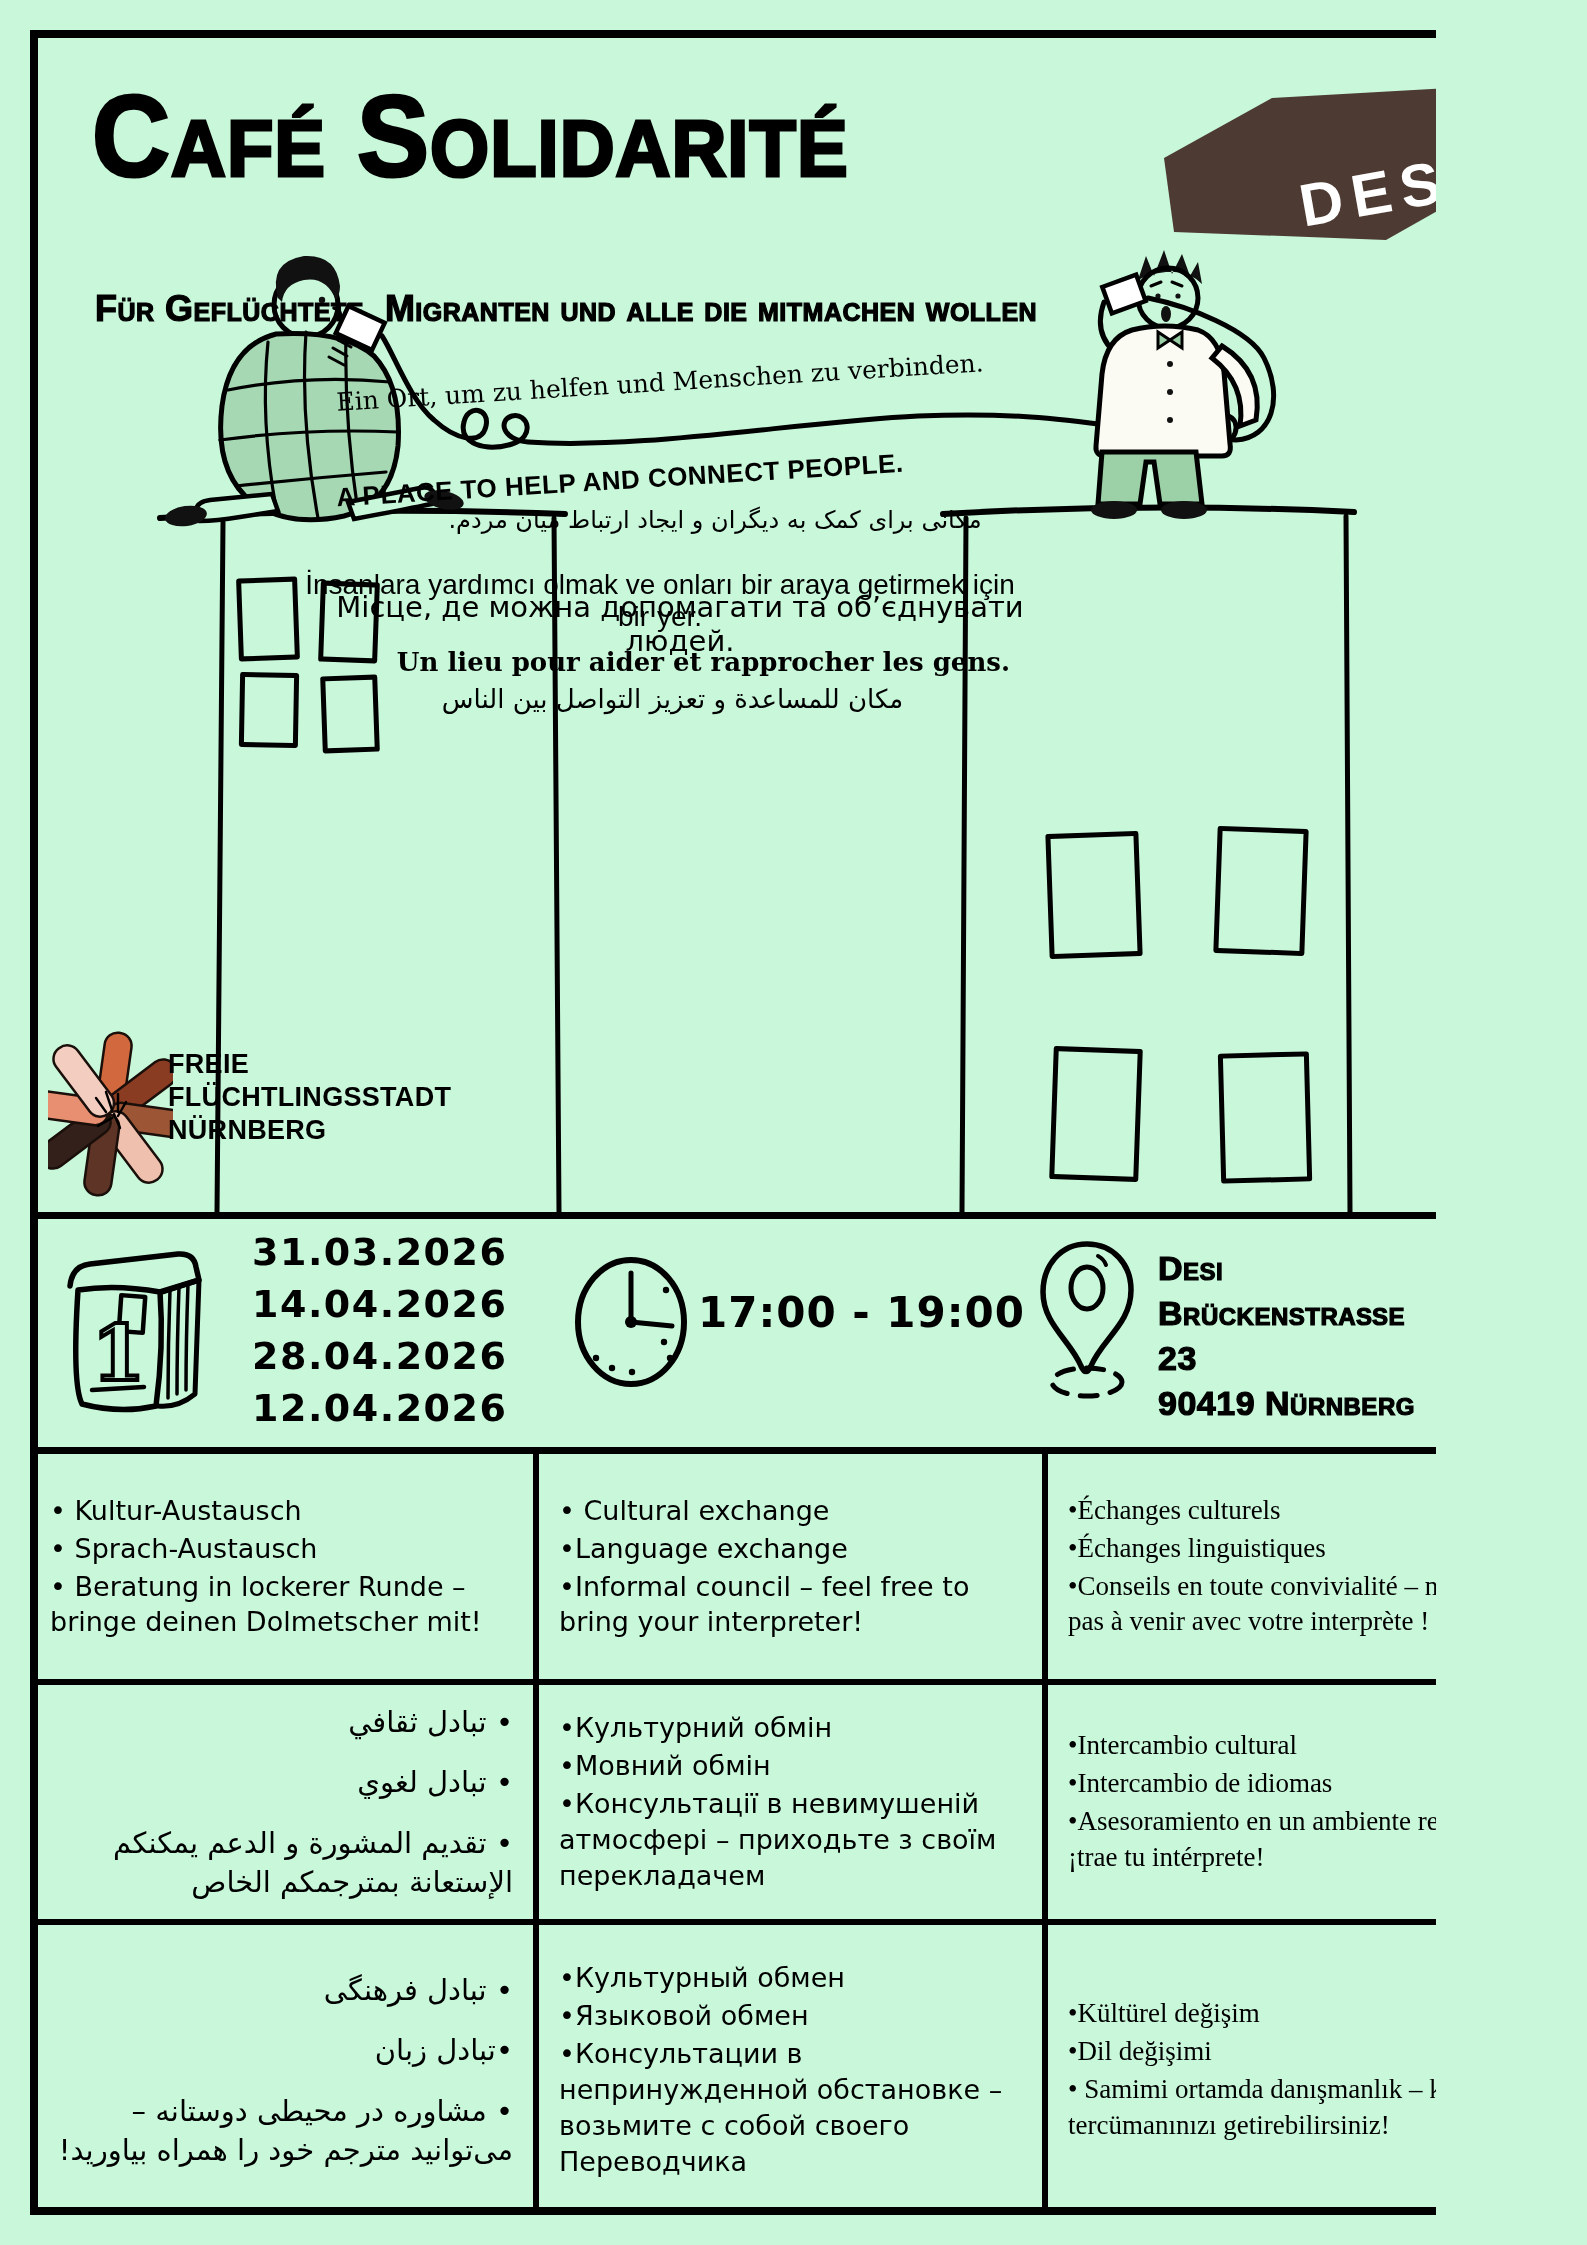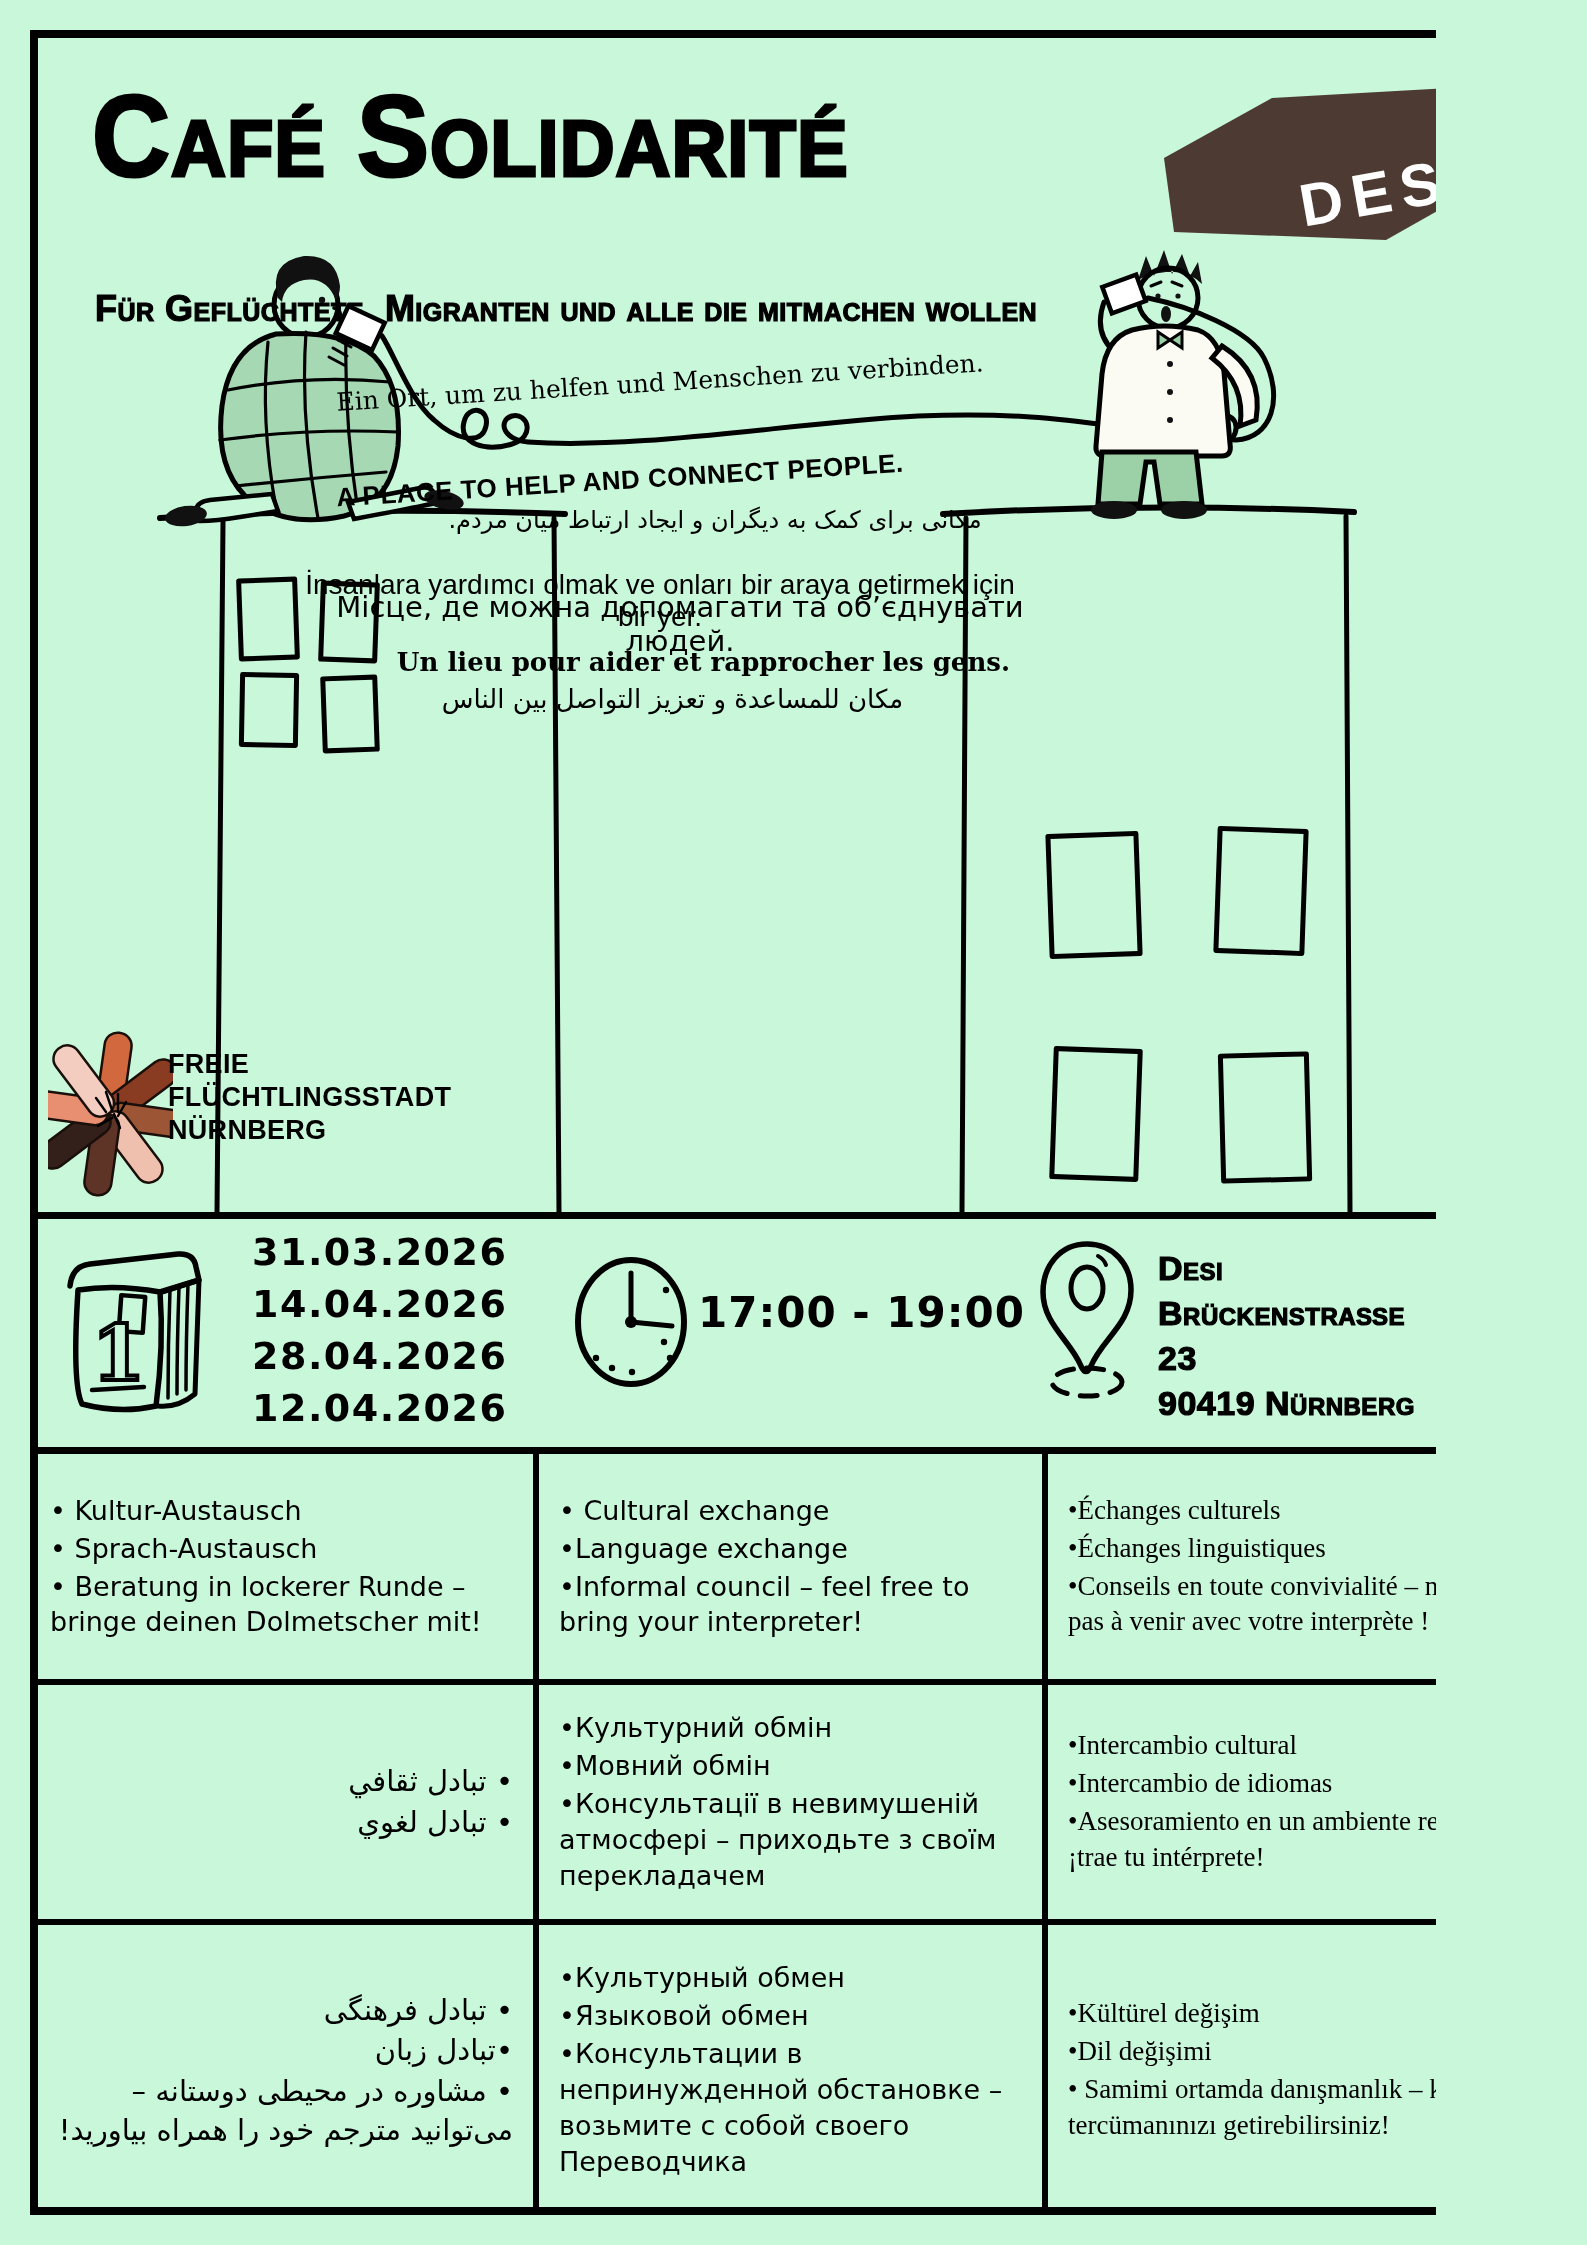--- a/index.html
+++ b/index.html
@@ -39,21 +39,21 @@
     font-weight:900;font-variant:small-caps;font-size:34px;line-height:1.32;
     -webkit-text-stroke:1.2px #000;letter-spacing:0.5px;}
   .grid{position:absolute;left:30px;top:1447px;width:1527px;height:768px;box-sizing:border-box;
     border-top:7px solid #000;display:grid;grid-template-columns:1fr 1fr 1fr;
     grid-template-rows:231px 240px 290px;z-index:3;}
   .cell{box-sizing:border-box;border-right:6px solid #000;border-bottom:6px solid #000;
     padding:12px 20px;display:flex;flex-direction:column;justify-content:center;
     font-size:27px;line-height:1.33;}
   .cell:nth-child(3n){border-right:none;font-family:Liberation Serif, serif;}
   .cell:nth-child(n+7){border-bottom:none;}
-  .cell[dir="rtl"]{font-size:29px;}
+  .cell[dir="rtl"]{font-size:29px;gap:20px;}
   .cell div{margin:1px 0;}
   .sk{stroke:#000;stroke-linecap:round;stroke-linejoin:round;fill:none;}
 </style>
 </head>
 <body>
 
 <div class="poster">
 
   <div class="title">Café Solidarité</div>
 
@@ -240,20 +240,21 @@
       <div>•Informal council – feel free to bring your interpreter!</div>
     </div>
     <div class="cell">
       <div>•Échanges culturels</div>
       <div>•Échanges linguistiques</div>
       <div>•Conseils en toute convivialité – n’hésitez pas à venir avec votre interprète !</div>
     </div>
     <div class="cell" dir="rtl">
       <div>• تبادل ثقافي</div>
       <div>• تبادل لغوي</div>
+      <div>• تقديم المشورة و الدعم يمكنكم الإستعانة بمترجمكم الخاص</div>
     </div>
     <div class="cell">
       <div>•Культурний обмін</div>
       <div>•Мовний обмін</div>
       <div>•Консультації в невимушеній атмосфері – приходьте з своїм перекладачем</div>
     </div>
     <div class="cell">
       <div>•Intercambio cultural</div>
       <div>•Intercambio de idiomas</div>
       <div>•Asesoramiento en un ambiente relajado – ¡trae tu intérprete!</div>

